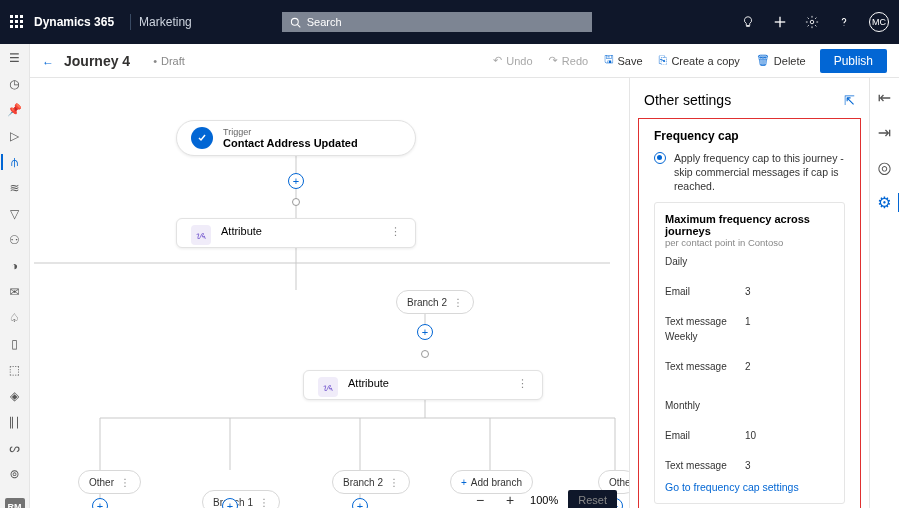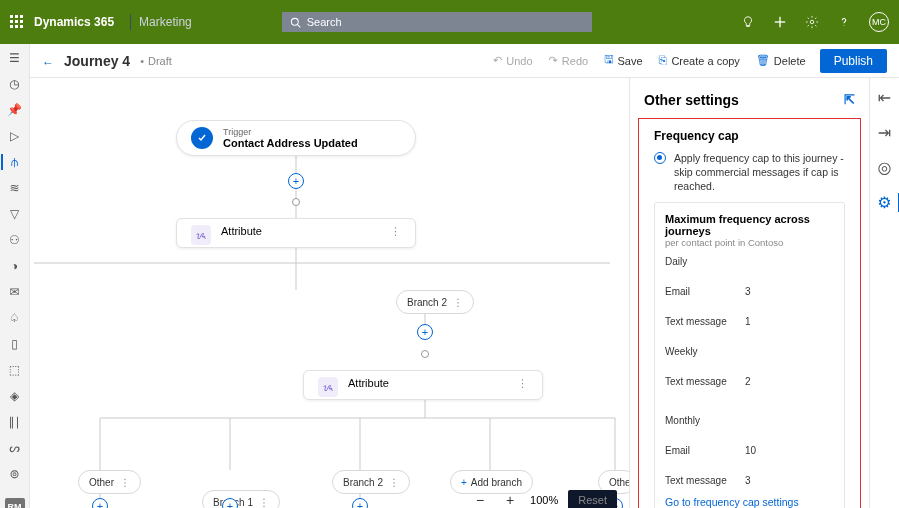--- a/index.html
+++ b/index.html
@@ -1,35 +1,35 @@
 <!DOCTYPE html>
 <html><head>
 <meta charset="utf-8">
 <style>
 *{box-sizing:border-box;margin:0;padding:0;font-family:"Segoe UI",Arial,sans-serif}
 html,body{width:899px;height:508px;overflow:hidden;background:#fff}
-.topbar{height:44px;background:#4d7c0f;color:#fff;display:flex;align-items:center;padding:0 10px;font-size:12px}
+.topbar{height:44px;background:#0f172a;color:#fff;display:flex;align-items:center;padding:0 10px;font-size:12px}
 .waffle{width:14px;height:14px;display:grid;grid-template-columns:repeat(3,3px);grid-template-rows:repeat(3,3px);gap:2px;margin-right:10px}
 .waffle span{background:#fff}
 .brand{font-weight:600;margin-right:8px}
 .divider{width:1px;height:16px;background:#394a63;margin:0 8px}
 .area{color:#cdd4df}
 .search{margin-left:90px;width:310px;height:20px;background:#7d8593;display:flex;align-items:center;padding:0 8px;color:#fff;font-size:11px}
 .search svg{margin-right:6px}
 .top-icons{margin-left:auto;display:flex;align-items:center;gap:18px}
 .avatar{width:20px;height:20px;border:1px solid #fff;border-radius:50%;display:flex;align-items:center;justify-content:center;font-size:9px}
 .shell{display:flex;height:478px}
 .leftnav{width:30px;background:#f3f3f3;border-right:1px solid #e5e5e5;display:flex;flex-direction:column;align-items:center;padding-top:6px;gap:10px}
 .leftnav .ico{color:#555;cursor:pointer;display:flex;align-items:center;justify-content:center;width:20px;height:16px;font-size:12px}
 .leftnav .ico.active{border-left:2px solid #0266d4;margin-left:-8px;padding-left:6px;color:#0266d4}
 .rm{margin-top:auto;margin-bottom:6px;width:20px;height:18px;background:#737373;color:#fff;font-size:9px;display:flex;align-items:center;justify-content:center;font-weight:600;border-radius:2px}
 .main{flex:1;position:relative;display:flex;flex-direction:column}
 .cmdbar{height:34px;border-bottom:1px solid #e5e5e5;display:flex;align-items:center;padding:0 12px;font-size:12px;color:#323130}
 .back{color:#0266d4;margin-right:10px;cursor:pointer}
-.title{font-weight:600;font-size:14px;margin-right:8px}
+.title{font-weight:600;font-size:14px;margin-right:21px}
 .status{color:#888;font-size:11px}
 .status::before{content:"•";margin:0 4px 0 2px}
 .cmds{margin-left:auto;display:flex;align-items:center;gap:4px}
 .cmd{display:flex;align-items:center;gap:4px;padding:4px 6px;color:#323130;cursor:pointer;font-size:11px}
 .cmd .i{color:#0266d4}
 .cmd.muted{color:#a8a8a8}
 .cmd.muted .i{color:#a8a8a8}
 .publish{background:#0266d4;color:#fff;padding:5px 14px;border-radius:2px;margin-left:4px;cursor:pointer}
 .workspace{flex:1;display:flex;overflow:hidden}
 .canvas{flex:1;position:relative;background:#fff;overflow:hidden}
@@ -46,21 +46,21 @@
 .pill{position:absolute;background:#fff;border:1px solid #d8d8d8;border-radius:14px;height:24px;display:flex;align-items:center;padding:0 10px;font-size:10px;color:#333}
 .pill .more{margin-left:6px;color:#888}
 .plus{position:absolute;width:16px;height:16px;border:1px solid #0266d4;border-radius:50%;background:#fff;color:#0266d4;display:flex;align-items:center;justify-content:center;font-size:11px;cursor:pointer}
 .dot{position:absolute;width:8px;height:8px;border:1px solid #999;border-radius:50%;background:#fff}
 svg.lines{position:absolute;left:0;top:0;width:100%;height:100%;pointer-events:none}
 .zoom{position:absolute;right:12px;bottom:12px;display:flex;align-items:center;gap:10px;font-size:11px}
 .zbtn{width:20px;height:20px;display:flex;align-items:center;justify-content:center;cursor:pointer;color:#333;font-size:14px}
 .reset{background:#0f172a;color:#888;padding:4px 10px;border-radius:2px;cursor:pointer}
 .hscroll{position:absolute;left:200px;bottom:2px;width:220px;height:6px;background:#d0d0d0;border-radius:3px}
 .panel{width:240px;border-left:1px solid #e5e5e5;padding:14px 0 0 0;overflow:hidden}
-.ptitle{font-weight:700;font-size:14px;padding:0 14px 10px;display:flex;align-items:flex-start}
+.ptitle{font-weight:400;font-size:14px;padding:0 14px 10px;display:flex;align-items:flex-end}
 .ptitle .pop{margin-left:auto;color:#0266d4;cursor:pointer;font-size:13px}
 .redbox{margin:0 8px;border:1.5px solid #e03030;padding:10px 15px 14px}
 .section-h{font-weight:600;font-size:12px;margin-bottom:8px}
 .radio{display:flex;gap:8px;font-size:10.5px;color:#333;margin-bottom:8px;line-height:1.35;cursor:pointer}
 .rb{width:12px;height:12px;border:1.5px solid #666;border-radius:50%;flex-shrink:0;margin-top:1px;position:relative}
 .rb.sel{border-color:#0266d4}
 .rb.sel::after{content:"";position:absolute;left:2px;top:2px;width:5px;height:5px;background:#0266d4;border-radius:50%}
 .card{border:1px solid #e5e5e5;border-radius:3px;padding:10px;margin-top:8px}
 .card .ch{font-weight:600;font-size:11px}
 .card .sub{font-size:9.5px;color:#888;margin-bottom:8px}
@@ -269,21 +269,21 @@
             <div class="sub">per contact point in Contoso</div>
             <div class="grp">Daily</div>
             <div class="row">
                 <span class="k">Email</span>
                 <span>3</span>
               </div>
             <div class="row">
                 <span class="k">Text message</span>
                 <span>1</span>
               </div>
-            <div class="grp" style="margin-top:19px">Weekly</div>
+            <div class="grp" style="margin-top:4px">Weekly</div>
             <div class="row">
                 <span class="k">Text message</span>
                 <span>2</span>
               </div>
             <div class="grp" style="margin-top:28px">Monthly</div>
             <div class="row">
                 <span class="k">Email</span>
                 <span>10</span>
               </div>
             <div class="row">

